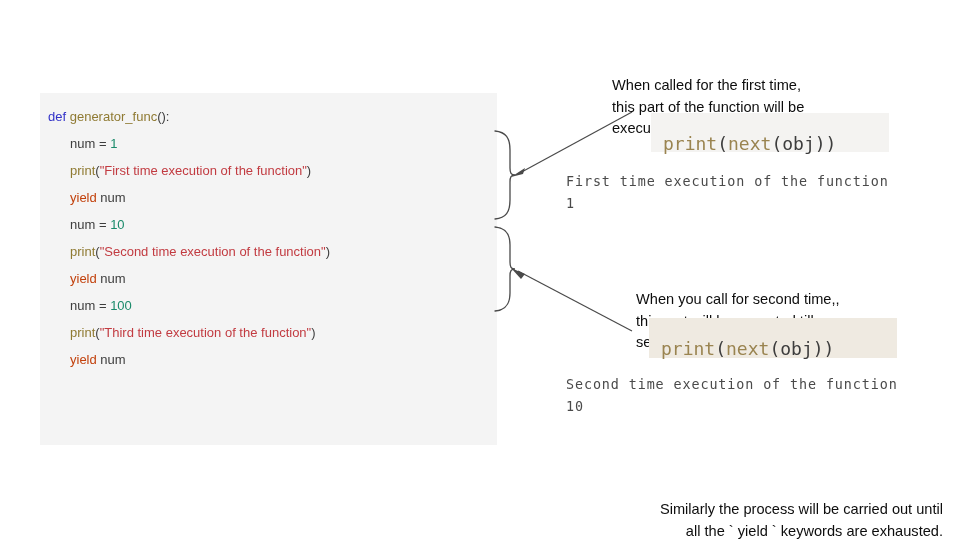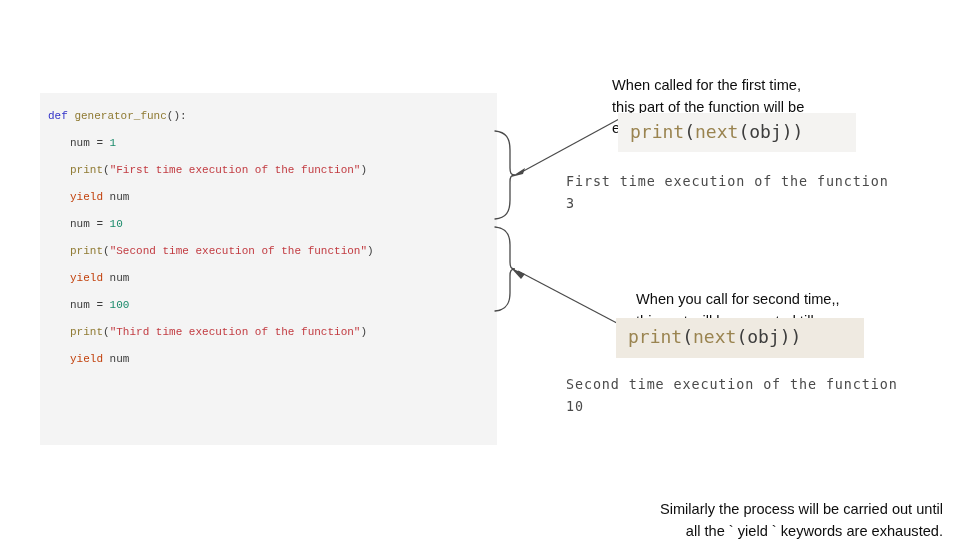--- a/index.html
+++ b/index.html
@@ -21,22 +21,22 @@
     position: absolute;
     left: 40px;
     top: 93px;
     width: 457px;
     height: 352px;
     background: #f4f4f4;
     box-sizing: border-box;
     padding: 10px 0 0 8px;
   }
   .code-line {
-    font-family: Liberation Mono, monospace;
-    font-size: 11px;
+    font-family: Liberation Sans, sans-serif;
+    font-size: 13px;
     line-height: 27px;
     white-space: pre;
     color: #333333;
   }
   .ind { padding-left: 22px; }
   .kw-def   { color: #3232c8; }
   .fn-name  { color: #8f7a32; }
   .punct    { color: #3d3d3d; }
   .num      { color: #1a8a6a; }
   .kw-yield { color: #c2410c; }
@@ -72,22 +72,23 @@
   #note-second { left: 636px; top: 245px; width: 330px; }
   #note-final  { left: 543px; top: 455px; width: 400px; text-align: right; }
 
   
   .mini-code {
     position: absolute;
     font-family: "DejaVu Sans Mono", monospace;
     font-size: 18px;
     line-height: 30px;
     white-space: pre;
-    padding: 4px 14px 5px 12px;
+    padding: 16px 14px 5px 12px;
     box-sizing: border-box;
+    margin-left: 33px;
   }
   #mini-code-1 {
     left: 618px; top: 113px;
     width: 238px; height: 39px;
     background: #f4f3f1;
   }
   #mini-code-2 {
     left: 616px; top: 318px;
     width: 248px; height: 40px;
     background: #efeae1;
@@ -154,21 +155,21 @@
   </svg>
 </div>
 
 <div class="note" id="note-first">When called for the first time,
 this part of the function will be
 executed until first `yield`.</div>
 
 <div class="mini-code" id="mini-code-1"><span class="mc-print">print</span><span class="mc-paren">(</span><span class="mc-next">next</span><span class="mc-obj">(obj))</span></div>
 
 <div class="console-out" id="console-1">First time execution of the function
-3</div>
+1</div>
 
 <div class="note" id="note-second">When you call for second time,,
 this part will be executed till
 second ` yield` .</div>
 
 <div class="mini-code" id="mini-code-2"><span class="mc-print">print</span><span class="mc-paren">(</span><span class="mc-next">next</span><span class="mc-obj">(obj))</span></div>
 
 <div class="console-out" id="console-2">Second time execution of the function
 10</div>
 

